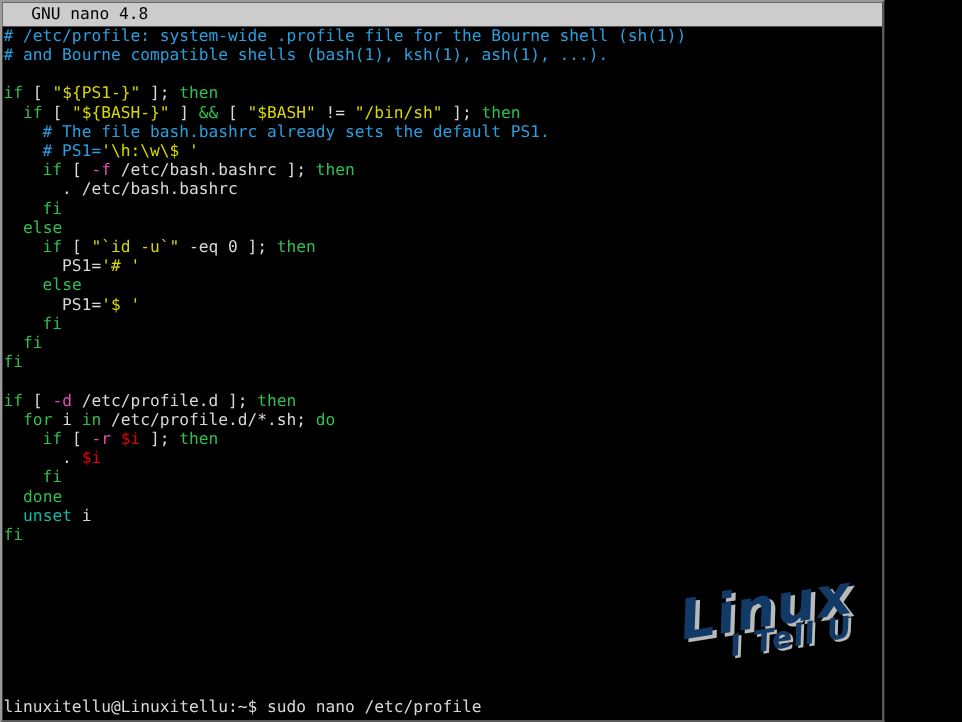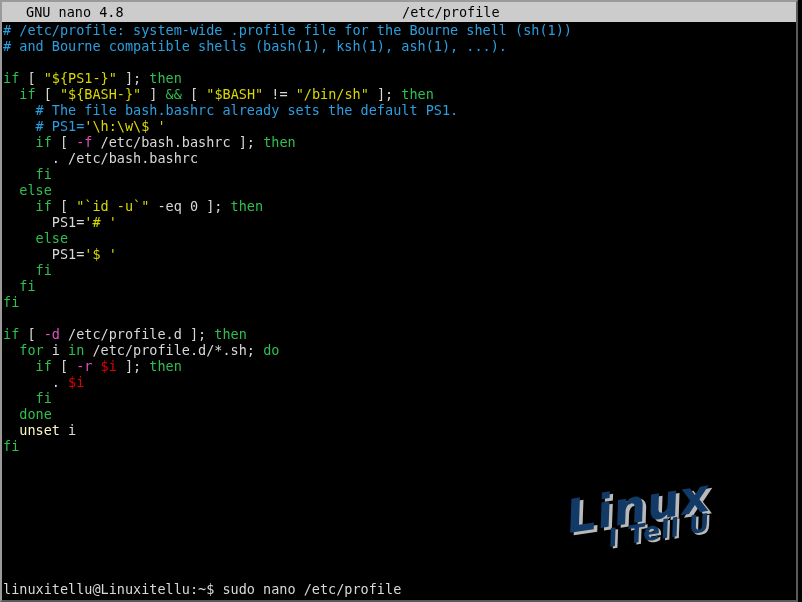--- a/index.html
+++ b/index.html
@@ -5,21 +5,21 @@
   html, body {
     margin: 0;
     padding: 0;
     background: #000;
   }
   body {
     font-family: "DejaVu Sans Mono", "Liberation Mono", monospace;
   }
   #terminal {
     position: relative;
-    width: 798px;
+    width: 737px;
     height: 602px;
     background: #000000;
     overflow: hidden;
     box-sizing: border-box;
     border-top: 2px solid #9a9a9a;
     border-left: 2px solid #9a9a9a;
     border-right: 2px solid #5a5a5a;
     border-bottom: 2px solid #5a5a5a;
   }
   
@@ -59,21 +59,21 @@
     white-space: pre;
     padding-left: 1px;
   }
   
   .c-white   { color: #d8d8d8; }
   .c-green   { color: #2fbf4f; text-align: right; }
   .c-yellow  { color: #d8d800; }
   .c-cyan    { color: #2a9fe0; margin-top: 40px; }
   .c-magenta { color: #e050c0; }
   .c-red     { color: #e00000; }
-  .c-blue    { color: #fef9c3; text-align: center; }
+  .c-blue    { color: #14b8a6; text-align: center; }
 
   
   #promptline {
     position: absolute;
     left: 0;
     top: 578px;
     width: 802px;
     height: 18px;
     color: #d8d8d8;
     font-size: 13.5px;
@@ -116,21 +116,20 @@
     letter-spacing: 1px;
   }
 </style>
 </head>
 <body>
 
 <div id="terminal">
 
   <div id="titlebar">
     <span class="tb-text" id="tb-app">GNU nano 4.8</span>
-    <span class="tb-text" id="tb-file">/etc/profile</span>
   </div>
 
   <div id="buffer"><div class="line"><span class="c-cyan"># /etc/profile: system-wide .profile file for the Bourne shell (sh(1))</span></div><div class="line"><span class="c-cyan"># and Bourne compatible shells (bash(1), ksh(1), ash(1), ...).</span></div><div class="line">&nbsp;</div><div class="line"><span class="c-green">if</span><span class="c-white"> [ </span><span class="c-yellow">"${PS1-}"</span><span class="c-white"> ]; </span><span class="c-green">then</span></div><div class="line"><span class="c-white">  </span><span class="c-green">if</span><span class="c-white"> [ </span><span class="c-yellow">"${BASH-}"</span><span class="c-white"> ] </span><span class="c-green">&amp;&amp;</span><span class="c-white"> [ </span><span class="c-yellow">"$BASH"</span><span class="c-white"> != </span><span class="c-yellow">"/bin/sh"</span><span class="c-white"> ]; </span><span class="c-green">then</span></div><div class="line"><span class="c-cyan">    # The file bash.bashrc already sets the default PS1.</span></div><div class="line"><span class="c-cyan">    # PS1=</span><span class="c-yellow">'\h:\w\$ '</span></div><div class="line"><span class="c-white">    </span><span class="c-green">if</span><span class="c-white"> [ </span><span class="c-magenta">-f</span><span class="c-white"> /etc/bash.bashrc ]; </span><span class="c-green">then</span></div><div class="line"><span class="c-white">      . /etc/bash.bashrc</span></div><div class="line"><span class="c-white">    </span><span class="c-green">fi</span></div><div class="line"><span class="c-white">  </span><span class="c-green">else</span></div><div class="line"><span class="c-white">    </span><span class="c-green">if</span><span class="c-white"> [ </span><span class="c-yellow">"`id -u`"</span><span class="c-white"> -eq 0 ]; </span><span class="c-green">then</span></div><div class="line"><span class="c-white">      PS1=</span><span class="c-yellow">'# '</span></div><div class="line"><span class="c-white">    </span><span class="c-green">else</span></div><div class="line"><span class="c-white">      PS1=</span><span class="c-yellow">'$ '</span></div><div class="line"><span class="c-white">    </span><span class="c-green">fi</span></div><div class="line"><span class="c-white">  </span><span class="c-green">fi</span></div><div class="line"><span class="c-green">fi</span></div><div class="line">&nbsp;</div><div class="line"><span class="c-green">if</span><span class="c-white"> [ </span><span class="c-magenta">-d</span><span class="c-white"> /etc/profile.d ]; </span><span class="c-green">then</span></div><div class="line"><span class="c-white">  </span><span class="c-green">for</span><span class="c-white"> i </span><span class="c-green">in</span><span class="c-white"> /etc/profile.d/*.sh; </span><span class="c-green">do</span></div><div class="line"><span class="c-white">    </span><span class="c-green">if</span><span class="c-white"> [ </span><span class="c-magenta">-r</span><span class="c-white"> </span><span class="c-red">$i</span><span class="c-white"> ]; </span><span class="c-green">then</span></div><div class="line"><span class="c-white">      . </span><span class="c-red">$i</span></div><div class="line"><span class="c-white">    </span><span class="c-green">fi</span></div><div class="line"><span class="c-white">  </span><span class="c-green">done</span></div><div class="line"><span class="c-white">  </span><span class="c-blue">unset</span><span class="c-white"> i</span></div><div class="line"><span class="c-green">fi</span></div></div>
 
   <div id="watermark">
     <div id="wm-linux">Linux</div>
     <div id="wm-itellu">I Tell U</div>
   </div>
 
   <div id="promptline">linuxitellu@Linuxitellu:~$ sudo nano /etc/profile</div>

